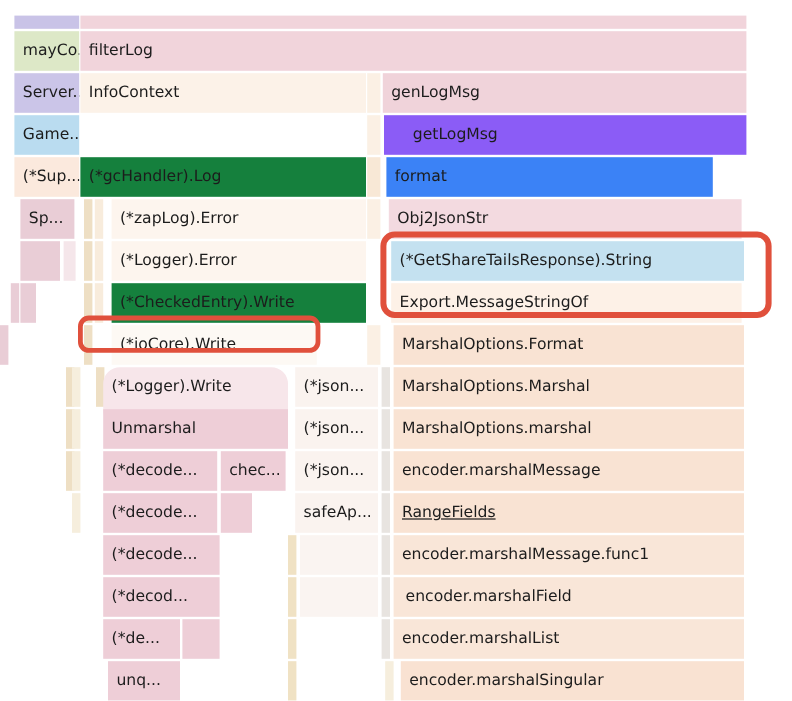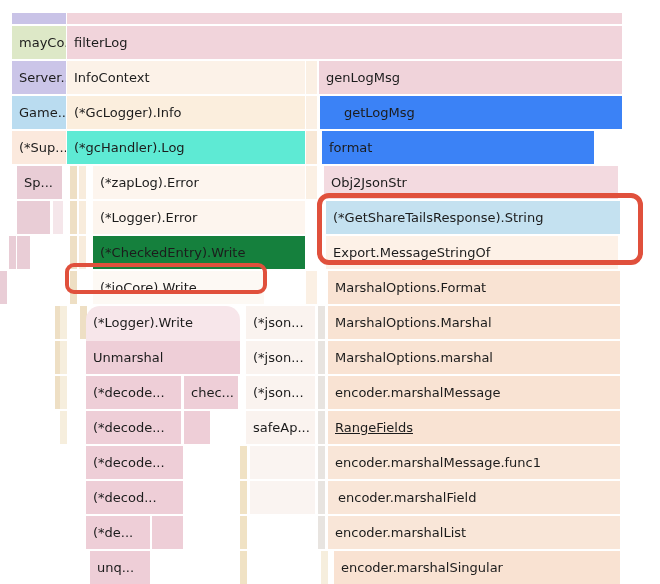--- a/index.html
+++ b/index.html
@@ -35,25 +35,24 @@
 <div id="stage">
     <div class="cell" style="left: 12px; top: 13px; width: 54px; height: 11px; line-height: 11px; background: rgb(201, 195, 231);"></div>
     <div class="cell" style="left: 67px; top: 13px; width: 555px; height: 11px; line-height: 11px; background: rgb(241, 212, 219);"></div>
     <div class="cell" style="left: 12px; top: 26px; width: 54px; height: 33px; line-height: 33px; background: rgb(221, 232, 199);">mayCo...</div>
     <div class="cell" style="left: 67px; top: 26px; width: 555px; height: 33px; line-height: 33px; background: rgb(241, 212, 219);">filterLog</div>
     <div class="cell" style="left: 12px; top: 61px; width: 54px; height: 33px; line-height: 33px; background: rgb(203, 197, 232);">Server...</div>
     <div class="cell" style="left: 67px; top: 61px; width: 238px; height: 33px; line-height: 33px; background: rgb(252, 242, 232);">InfoContext</div>
     <div class="cell" style="left: 306px; top: 61px; width: 11px; height: 33px; line-height: 33px; background: rgb(251, 240, 228);"></div>
     <div class="cell" style="left: 319px; top: 61px; width: 303px; height: 33px; line-height: 33px; background: rgb(240, 211, 218);">genLogMsg</div>
     <div class="cell" style="left: 12px; top: 96px; width: 54px; height: 33px; line-height: 33px; background: rgb(186, 220, 240);">Game...</div>
-    <div class="cell" style="left: 67px; top: 96px; width: 238px; height: 33px; line-height: 33px; background: rgb(251, 238, 221);">(*GcLogger).Info</div>
     <div class="cell" style="left: 306px; top: 96px; width: 11px; height: 33px; line-height: 33px; background: rgb(251, 240, 228);"></div>
-    <div class="cell" style="left: 320px; top: 96px; width: 302px; height: 33px; line-height: 33px; background: #3b82f6; padding-left: 24px;">getLogMsg</div>
+    <div class="cell" style="left: 320px; top: 96px; width: 302px; height: 33px; line-height: 33px; background: #8b5cf6; padding-left: 24px;">getLogMsg</div>
     <div class="cell" style="left: 12px; top: 131px; width: 54px; height: 33px; line-height: 33px; background: rgb(251, 233, 221);">(*Sup...</div>
-    <div class="cell" style="left: 67px; top: 131px; width: 238px; height: 33px; line-height: 33px; background: #5eead4;">(*gcHandler).Log</div>
+    <div class="cell" style="left: 67px; top: 131px; width: 238px; height: 33px; line-height: 33px; background: #15803d;">(*gcHandler).Log</div>
     <div class="cell" style="left: 306px; top: 131px; width: 11px; height: 33px; line-height: 33px; background: rgb(248, 232, 214);"></div>
     <div class="cell" style="left: 322px; top: 131px; width: 272px; height: 33px; line-height: 33px; background: #3b82f6;">format</div>
     <div class="cell" style="left: 17px; top: 166px; width: 45px; height: 33px; line-height: 33px; background: rgb(233, 205, 214);">Sp...</div>
     <div class="cell" style="left: 70px; top: 166px; width: 7px; height: 33px; line-height: 33px; background: rgb(238, 223, 196);"></div>
     <div class="cell" style="left: 79px; top: 166px; width: 7px; height: 33px; line-height: 33px; background: rgb(248, 236, 220);"></div>
     <div class="cell" style="left: 93px; top: 166px; width: 212px; height: 33px; line-height: 33px; background: rgb(253, 245, 238);">(*zapLog).Error</div>
     <div class="cell" style="left: 306px; top: 166px; width: 11px; height: 33px; line-height: 33px; background: rgb(251, 240, 228);"></div>
     <div class="cell" style="left: 324px; top: 166px; width: 294px; height: 33px; line-height: 33px; background: rgb(243, 218, 224);">Obj2JsonStr</div>
     <div class="cell" style="left: 17px; top: 201px; width: 33px; height: 33px; line-height: 33px; background: rgb(233, 205, 214);"></div>
     <div class="cell" style="left: 53px; top: 201px; width: 10px; height: 33px; line-height: 33px; background: rgb(245, 230, 234);"></div>

